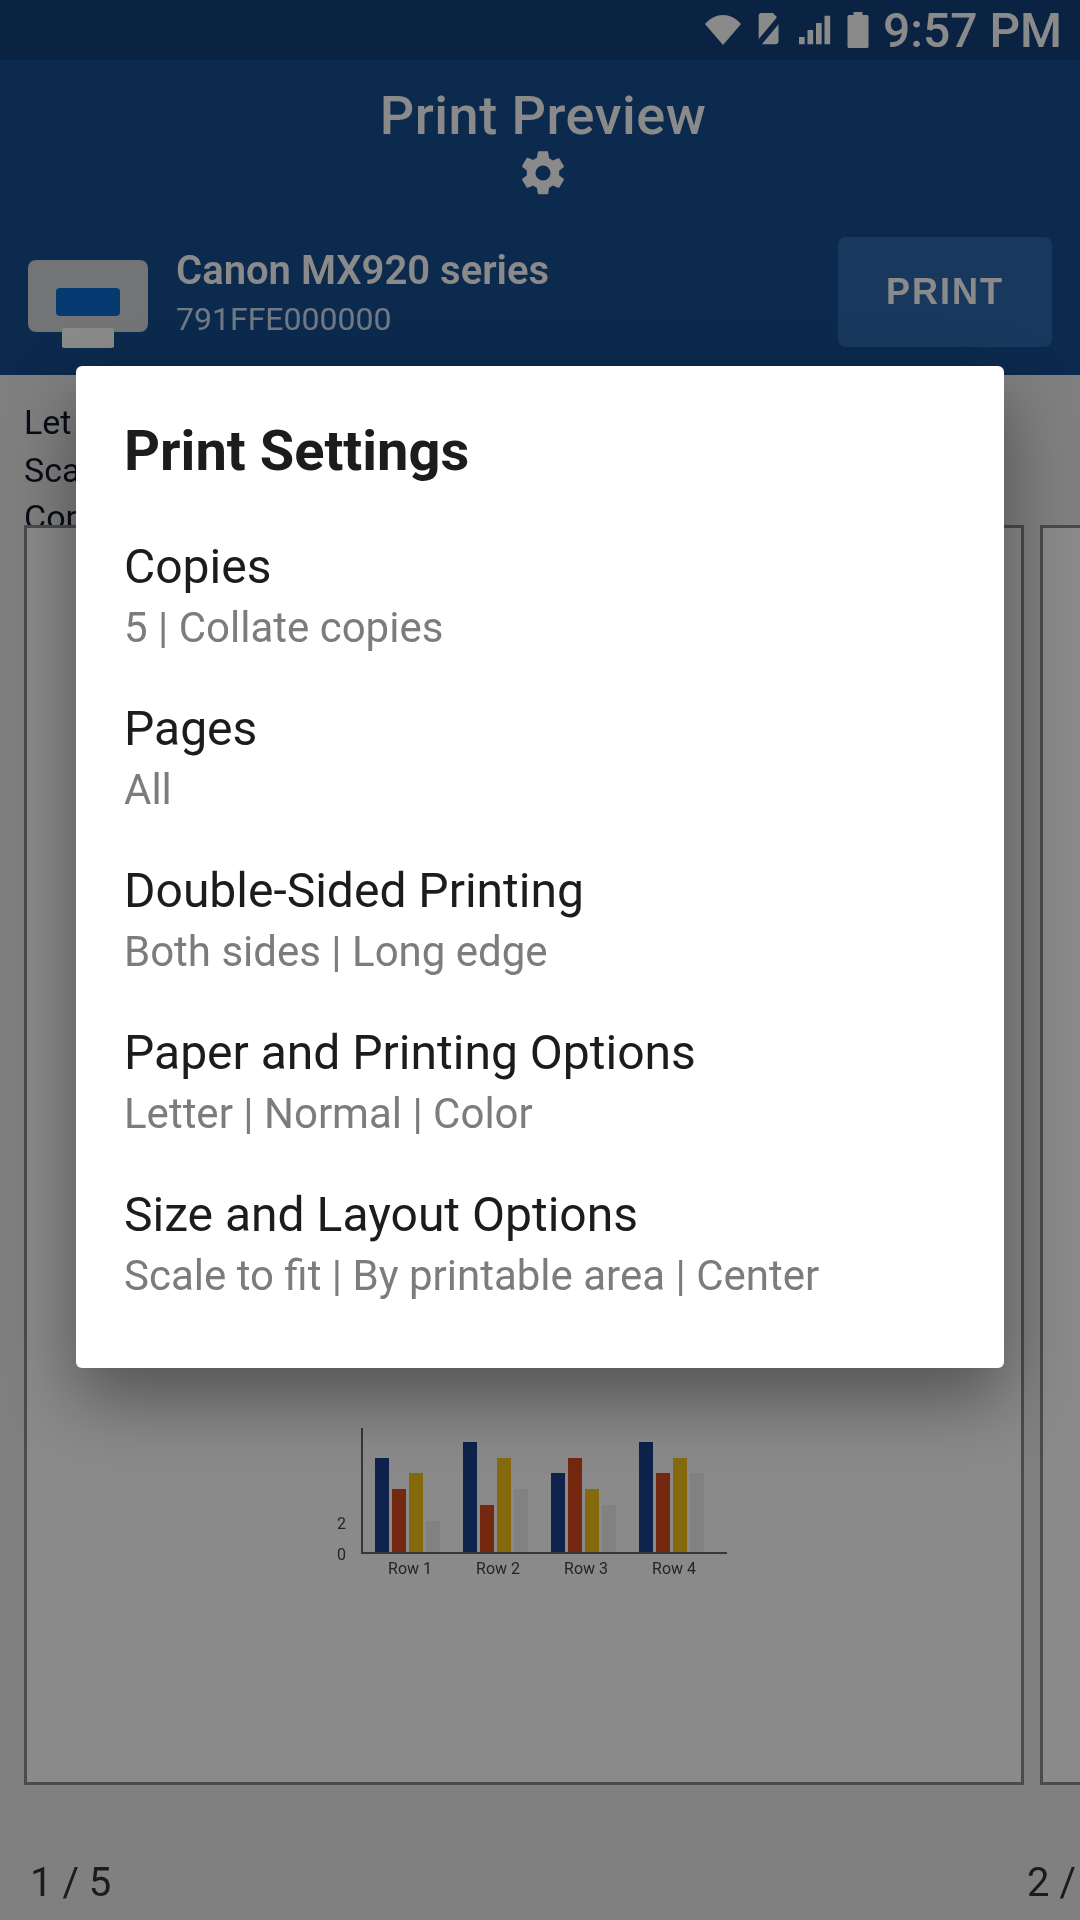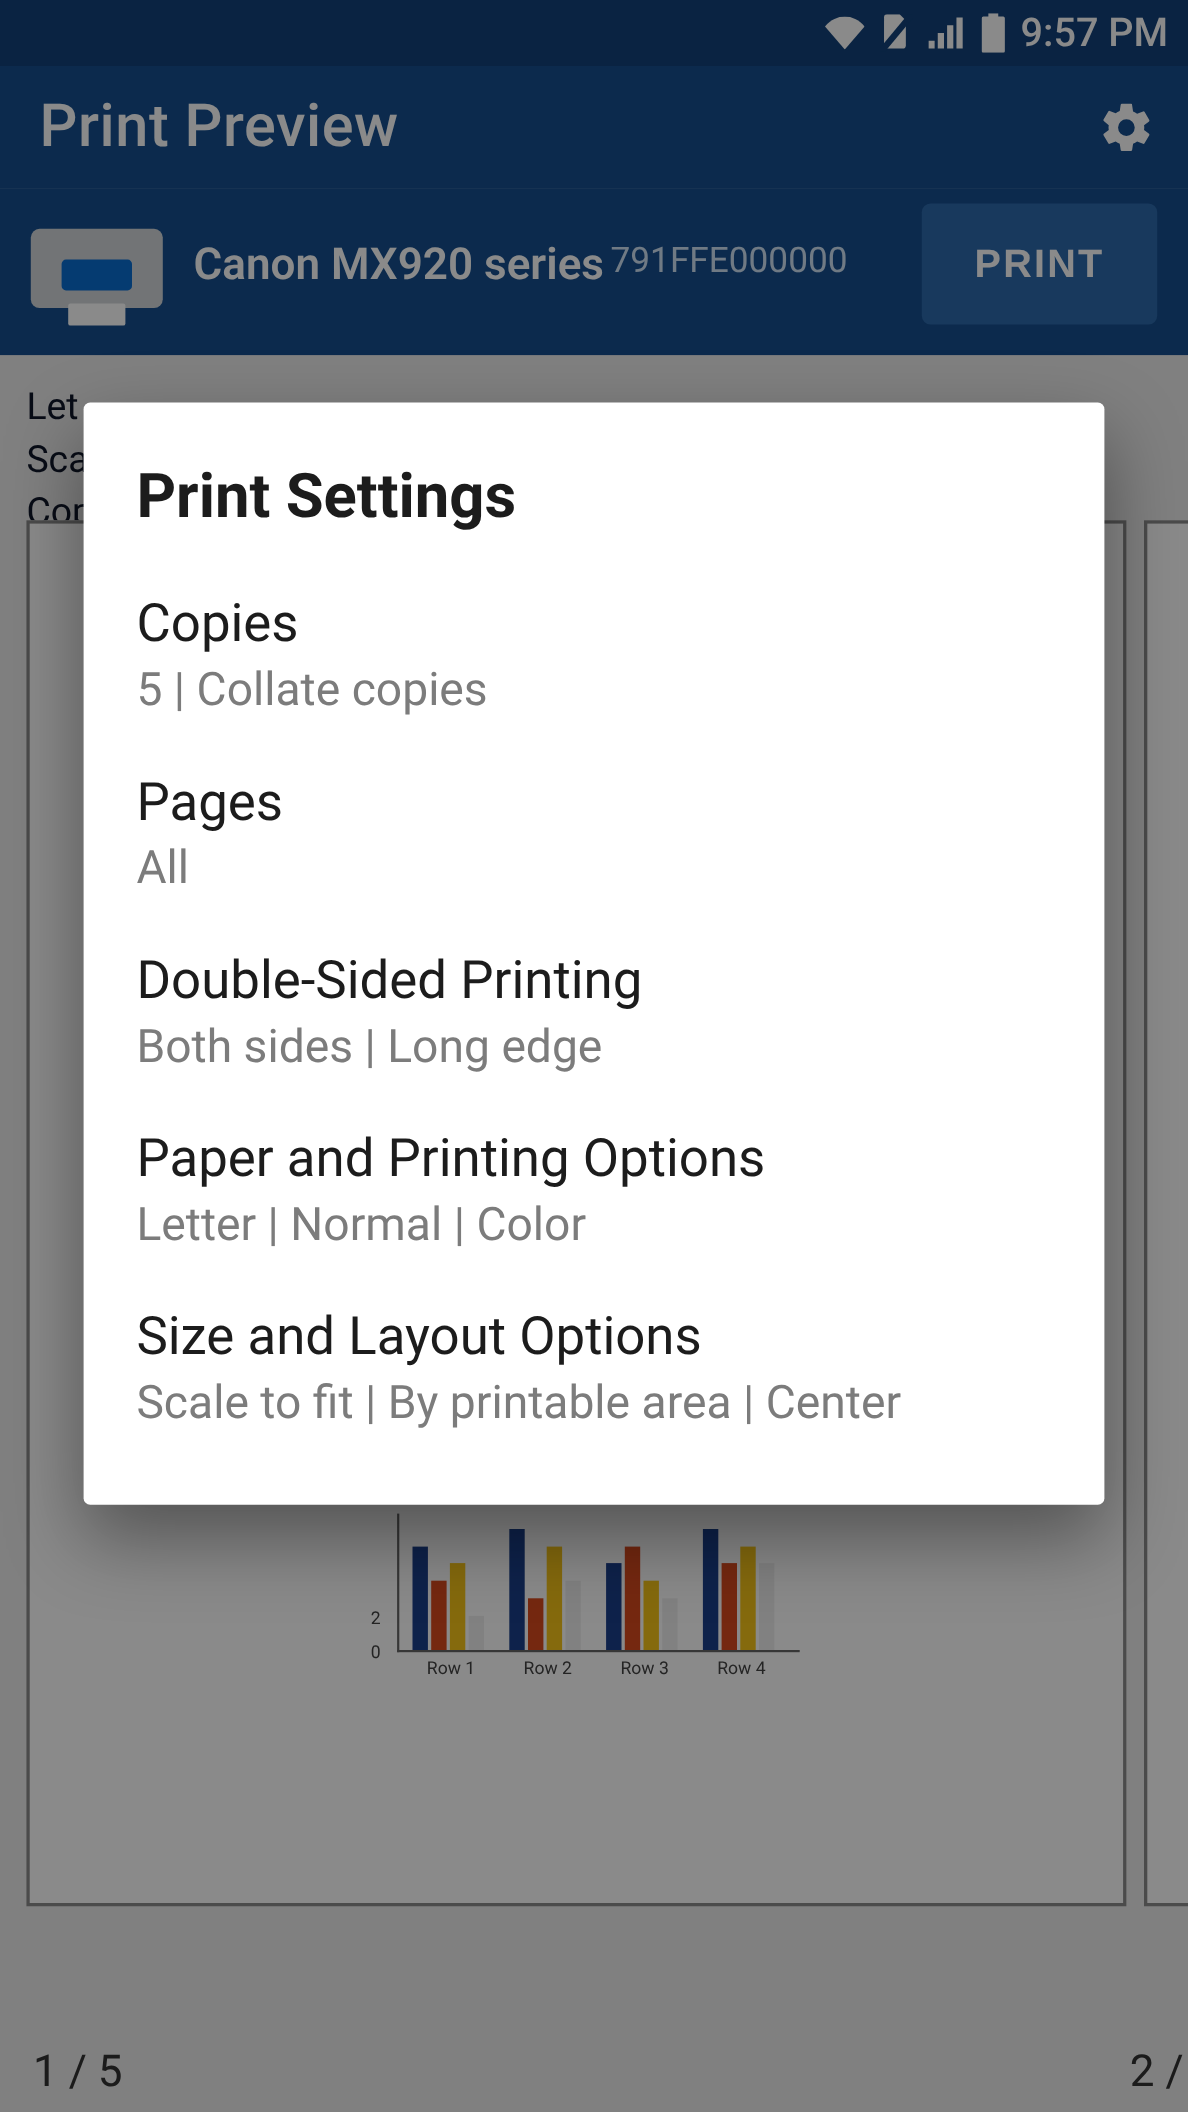--- a/index.html
+++ b/index.html
@@ -5,44 +5,45 @@
   * { margin: 0; padding: 0; box-sizing: border-box; }
   html, body { width: 1080px; height: 1920px; overflow: hidden; font-family: Roboto, "Helvetica Neue", Arial, sans-serif; }
   body { position: relative; background: #fff; }
 
   
   .app { position: absolute; inset: 0; display: flex; flex-direction: column; background: #ededed; }
 
   .status-bar {
     height: 60px; background: #13427a; color: #fff;
     display: flex; justify-content: flex-end; align-items: center;
-    padding: 0 18px; gap: 14px; font-size: 36px; font-weight: 500;
+    padding: 0 18px; gap: 14px; font-size: 48px; font-weight: 500;
   }
   .status-bar .icon { display: inline-flex; }
 
   .app-header {
     background: #174f8f; color: #fff;
     display: flex; align-items: center; justify-content: space-between;
     padding: 24px 30px 24px 36px;
+    flex-direction: column;
   }
   .app-header .title { font-size: 54px; font-weight: 500; letter-spacing: .5px; }
   .app-header .gear { width: 52px; height: 52px; }
 
   .printer-bar {
     background: #174f8f; color: #fff;
     display: flex; align-items: center; gap: 28px;
     padding: 14px 28px 28px 28px;
   }
   .printer-bar .printer-icon {
     width: 120px; height: 100px; position: relative;
   }
   .printer-icon .body { position:absolute; left:0; right:0; top:18px; bottom:10px; background:#d2d7db; border-radius:8px; }
   .printer-icon .tray { position:absolute; left:28px; right:28px; top:46px; height:28px; background:#0a6dd1; border-radius:4px; }
   .printer-icon .paper { position:absolute; left:34px; right:34px; bottom:-6px; height:20px; background:#fff; border-radius:2px; }
-  .printer-info { flex: 1; display:flex; flex-direction:row; gap:6px; }
+  .printer-info { flex: 1; display:flex; flex-direction:column; gap:6px; }
   .printer-name { font-size: 40px; font-weight: 600; }
   .printer-addr { font-size: 32px; color: #cfe1f4; }
   .print-button {
     background: #2e6aac; color: #fff; font-size: 36px; font-weight: 600;
     letter-spacing: 2px; padding: 34px 48px; border-radius: 8px; border: none;
   }
 
   .preview-area {
     flex: 1; background: #ececec; position: relative; padding: 0 0 0 0;
   }

